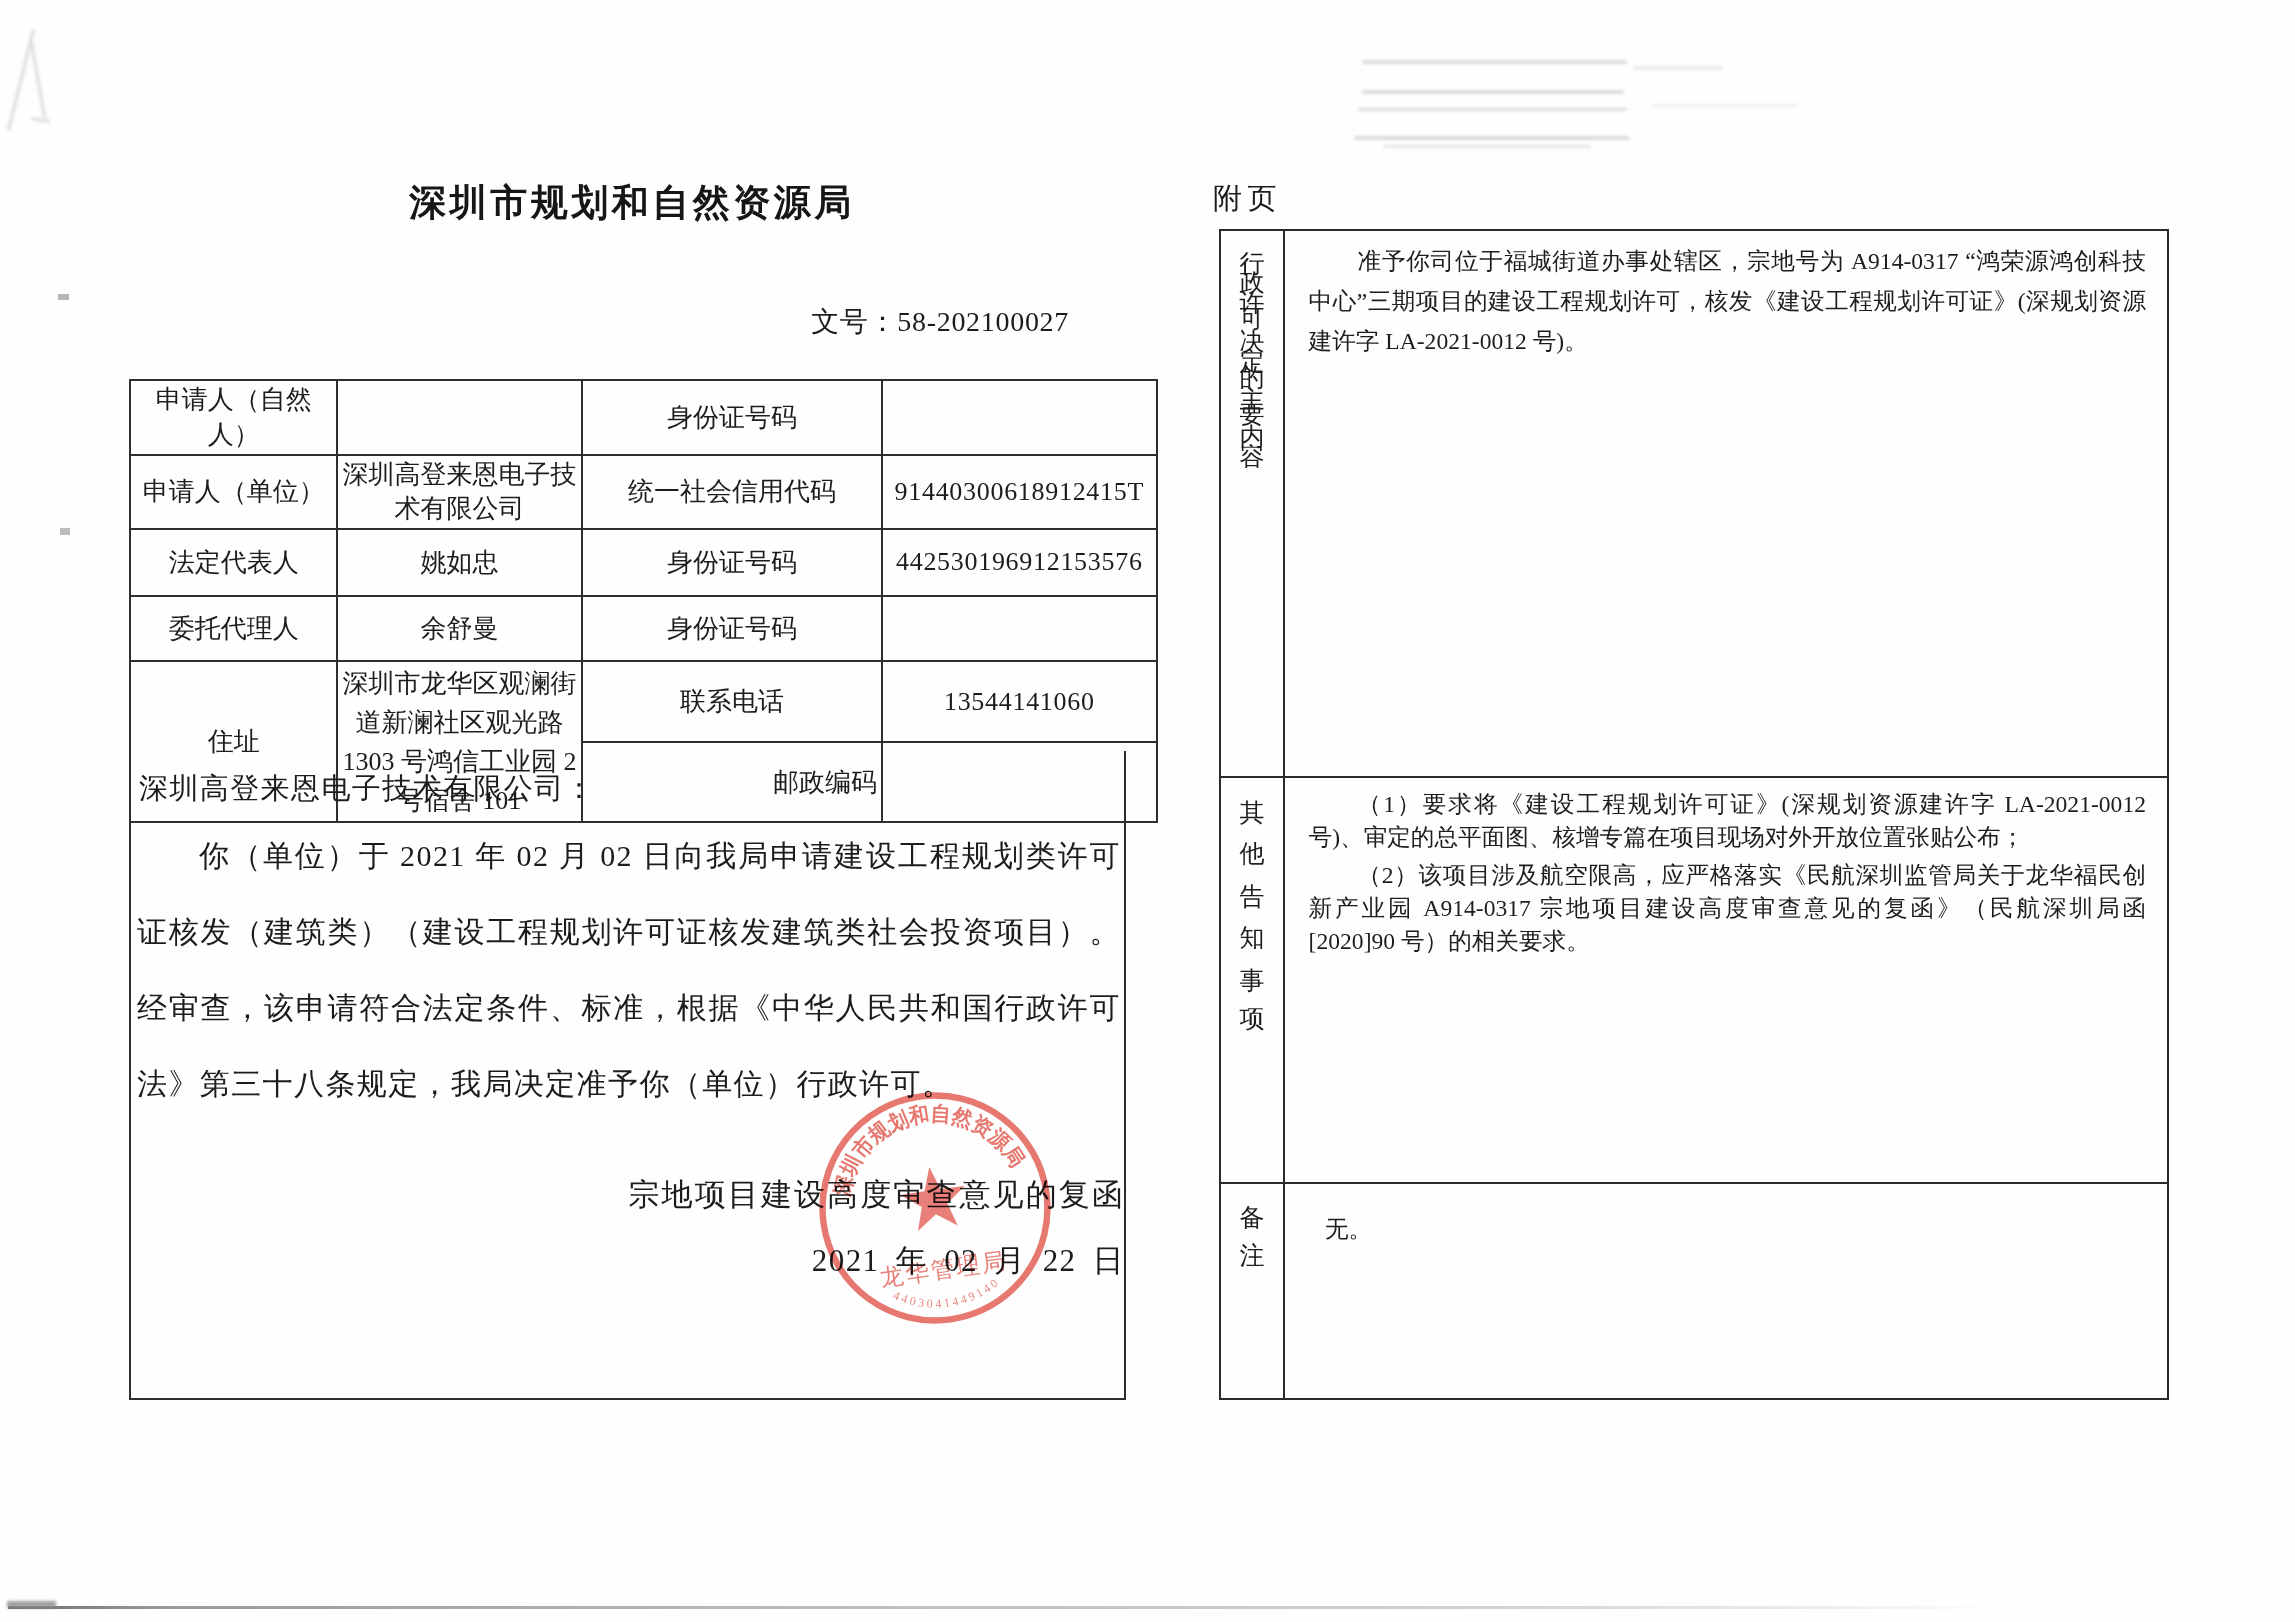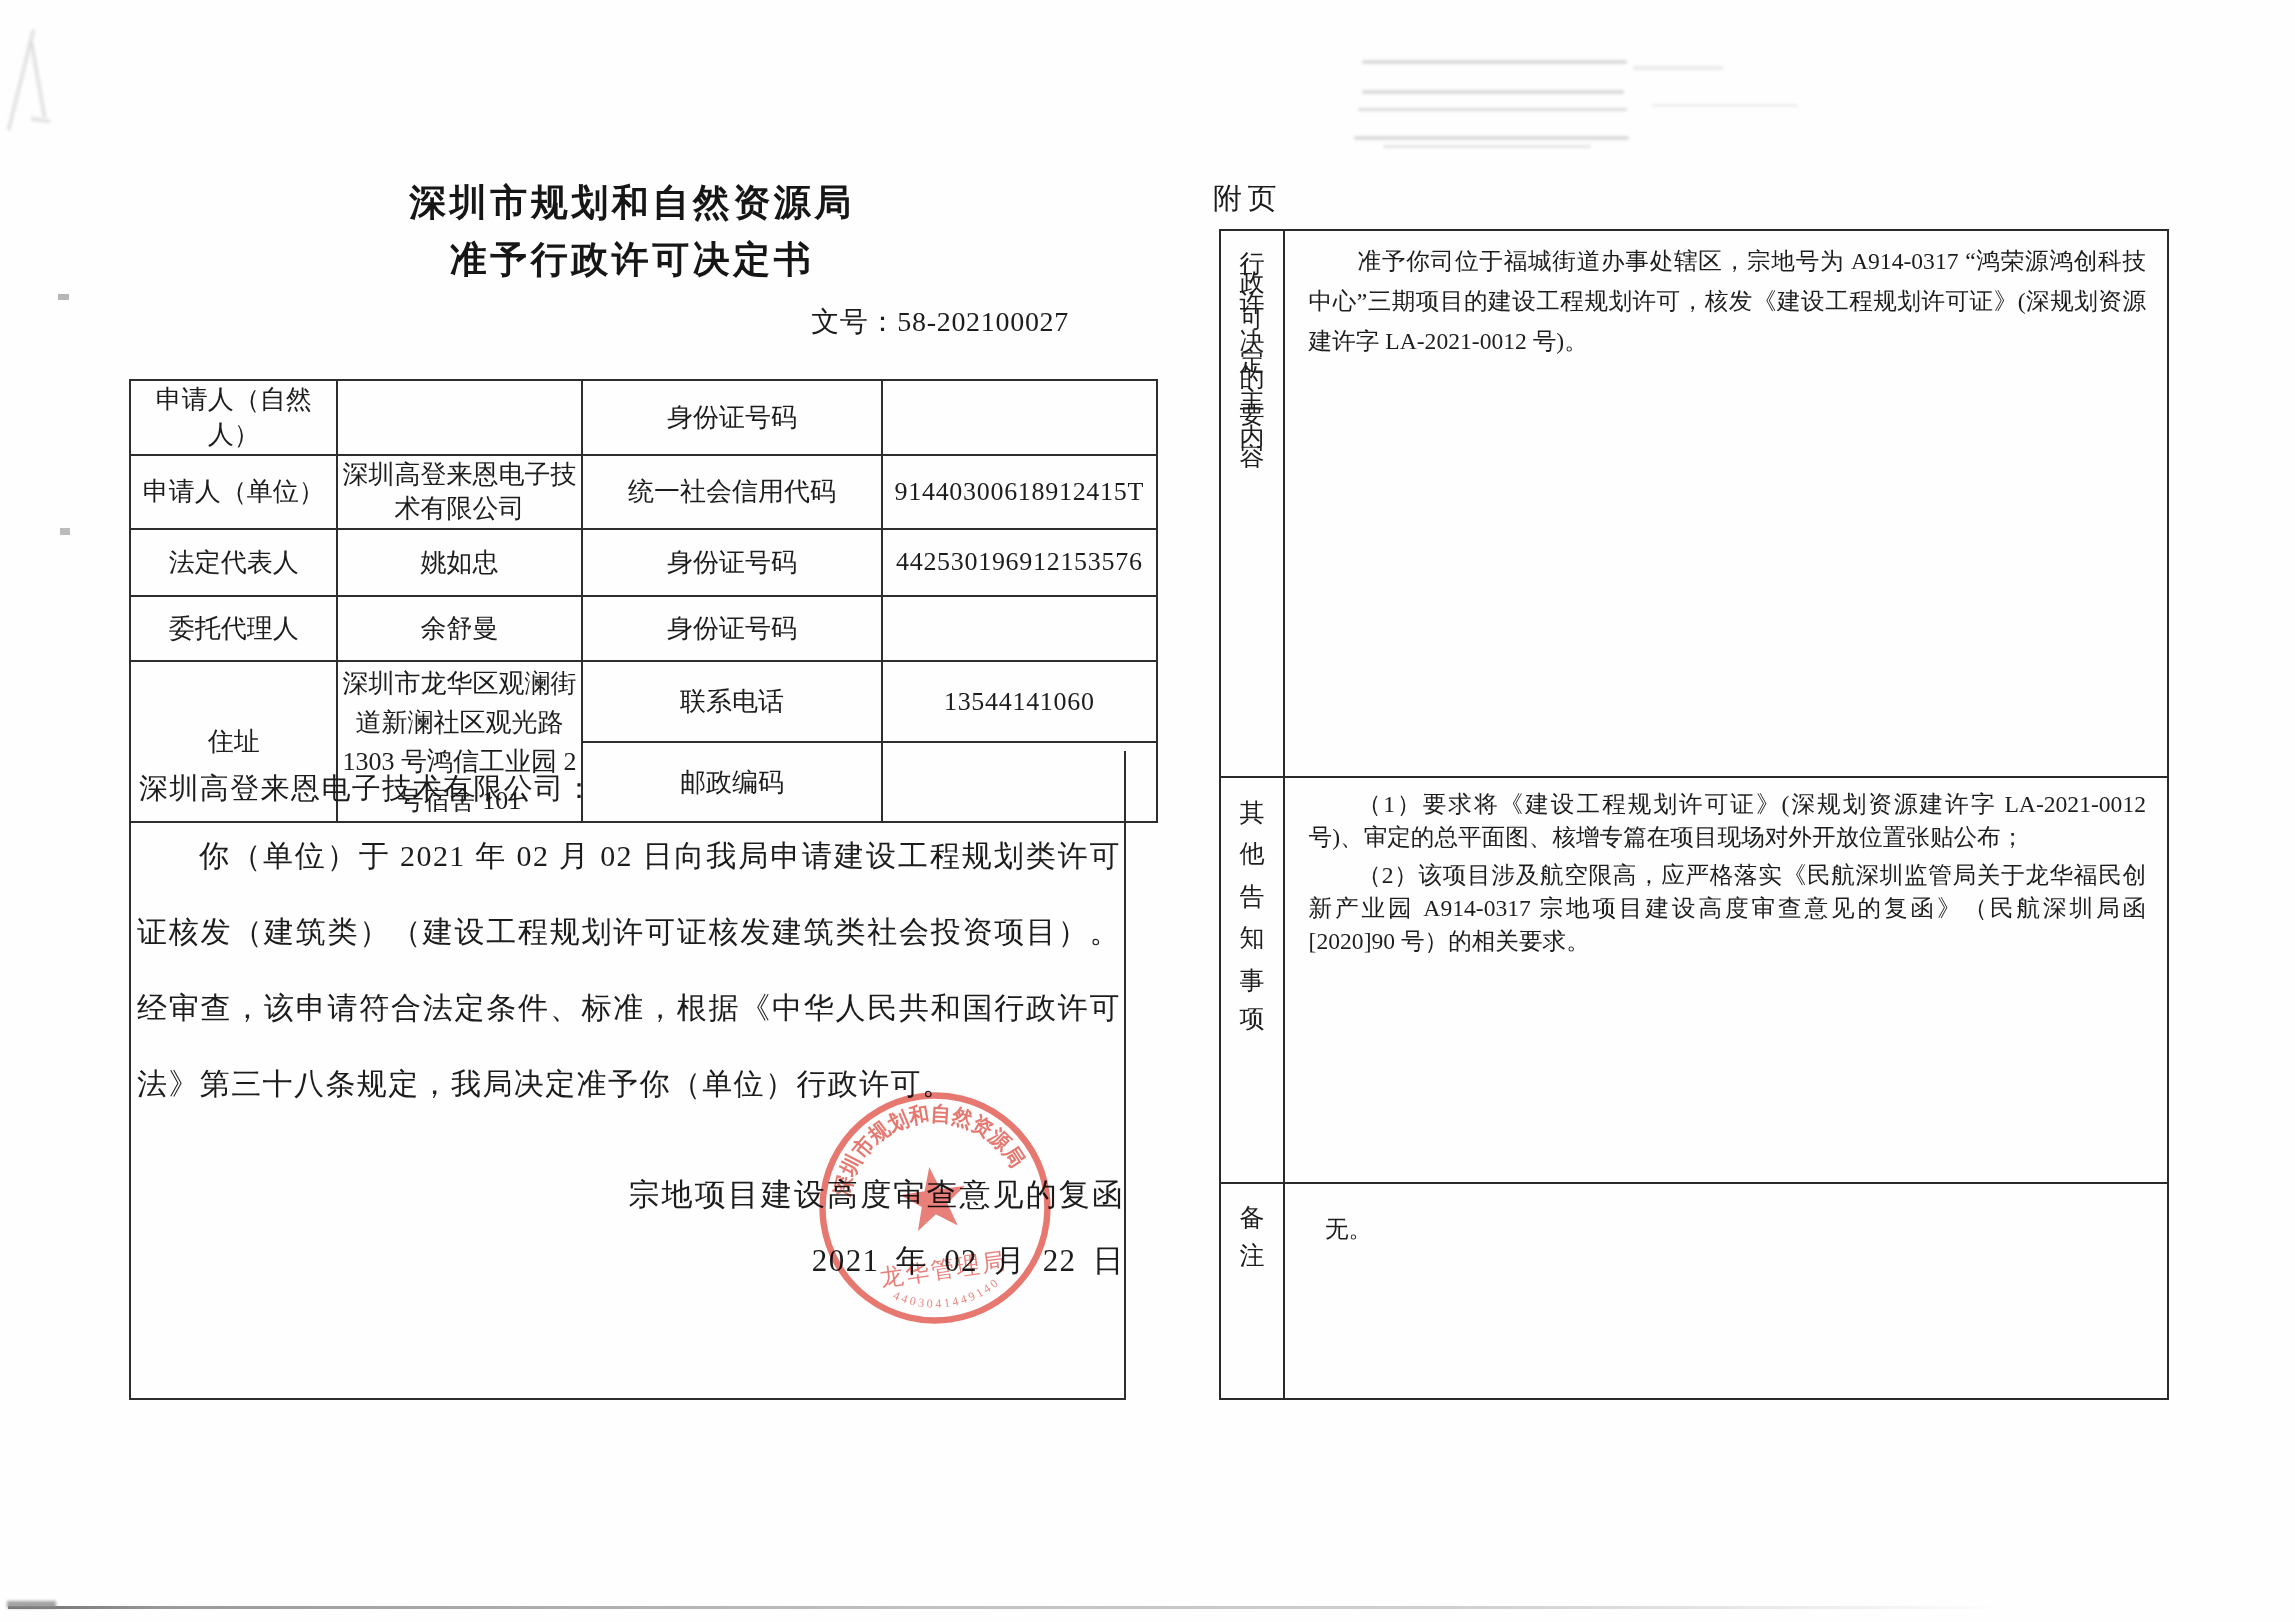--- a/index.html
+++ b/index.html
@@ -77,21 +77,20 @@
   <div class="abs artifact" style="left:1652px;top:104px;width:146px;height:2.8px;opacity:.25;"></div>
   <div class="abs tl-squiggle" style="left:19.4px;top:28px;width:4.2px;height:104px;transform:rotate(14deg);"></div>
   <div class="abs tl-squiggle" style="left:36px;top:42px;width:3.5px;height:76px;transform:rotate(-10deg);"></div>
   <div class="abs tl-squiggle" style="left:30.5px;top:118px;width:19.4px;height:3.5px;transform:rotate(8deg);"></div>
   <div class="abs" style="left:58px;top:294px;width:11px;height:6.2px;background:#9a9a9a;filter:blur(0.7px);opacity:.7;"></div>
   <div class="abs" style="left:60px;top:528px;width:9.7px;height:7px;background:#9a9a9a;filter:blur(0.7px);opacity:.65;"></div>
   <div class="abs" id="bottom-shadow"></div>
   <div class="abs" id="bottom-nub"></div>
 
   <div class="abs doc-title" id="title-line1">深圳市规划和自然资源局</div>
-  <div class="abs doc-title" id="title-line2">准予行政许可决定书</div>
   <div class="abs" id="doc-number">文号：58-202100027</div>
 
   <div class="abs" id="left-table-wrap">
     <table class="lt">
       <tbody>
           <tr>
         <td class="c1" style="height:42px;">申请人（自然人）</td>
         <td class="c2"></td>
         <td class="c3">身份证号码</td>
         <td class="c4"></td>
@@ -114,21 +113,21 @@
         <td>身份证号码</td>
         <td class="cell-num"></td>
       </tr>
       <tr>
         <td rowspan="2" style="height:117px;">住址</td>
         <td rowspan="2" class="cell-addr">深圳市龙华区观澜街道新澜社区观光路 1303 号鸿信工业园 2 号宿舍 101</td>
         <td style="height:57px;">联系电话</td>
         <td class="cell-num">13544141060</td>
       </tr>
       <tr>
-        <td style="height:56px;">邮政编码</td>
+        <td style="height:56px;text-align:right;">邮政编码</td>
         <td></td>
       </tr>
     </tbody>
       </table>
   </div>
 
   <div class="abs" id="body-box"></div>
   <div class="abs" id="salutation">深圳高登来恩电子技术有限公司：</div>
   <div class="abs" id="decision-para">你（单位）于 2021 年 02 月 02 日向我局申请建设工程规划类许可证核发（建筑类）（建设工程规划许可证核发建筑类社会投资项目）。经审查，该申请符合法定条件、标准，根据《中华人民共和国行政许可法》第三十八条规定，我局决定准予你（单位）行政许可。</div>
   <div class="abs" id="signature-line">宗地项目建设高度审查意见的复函</div>

